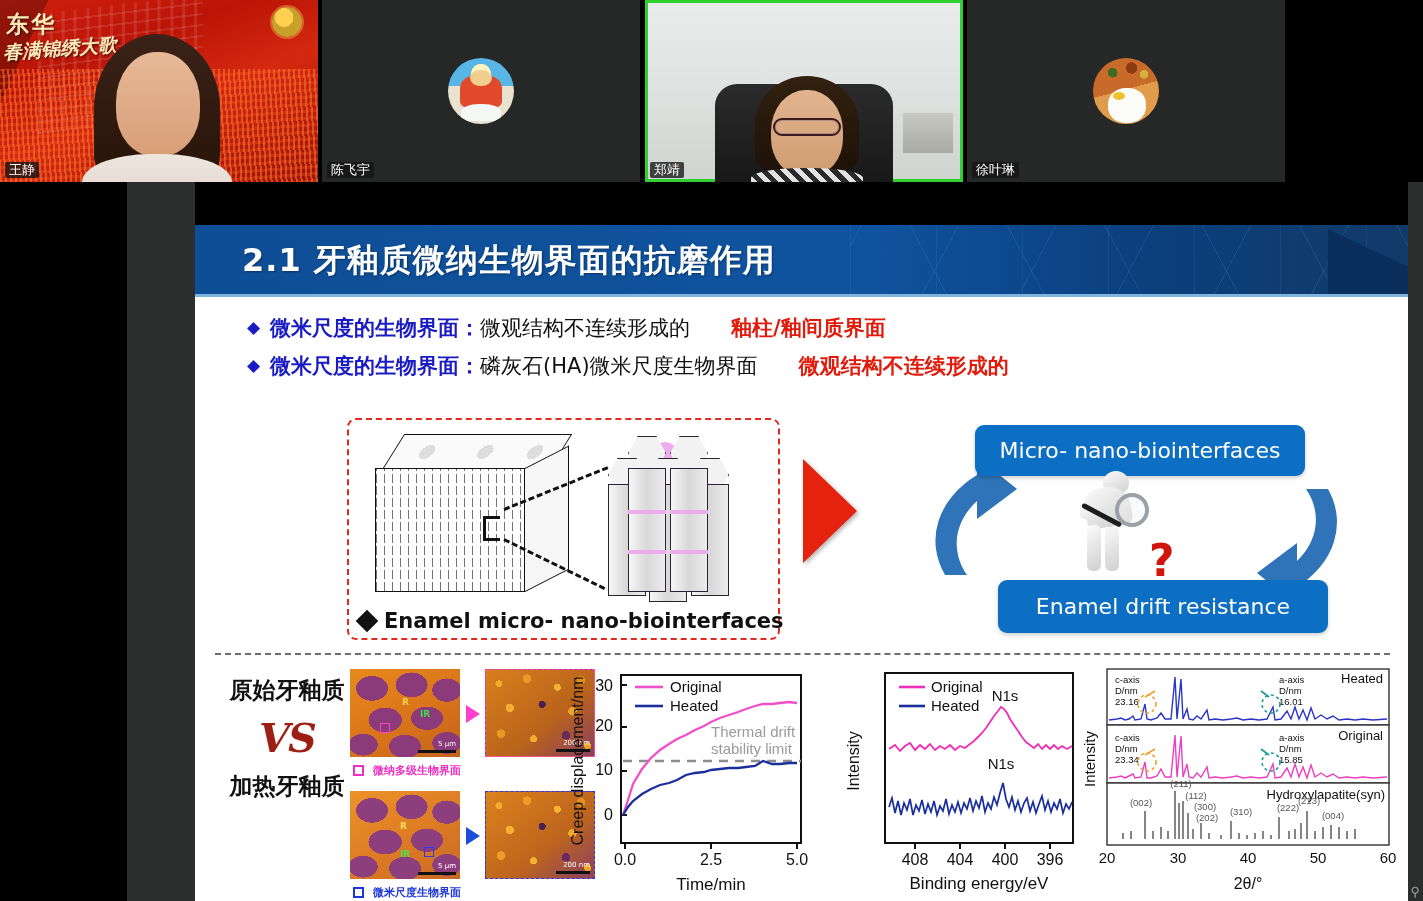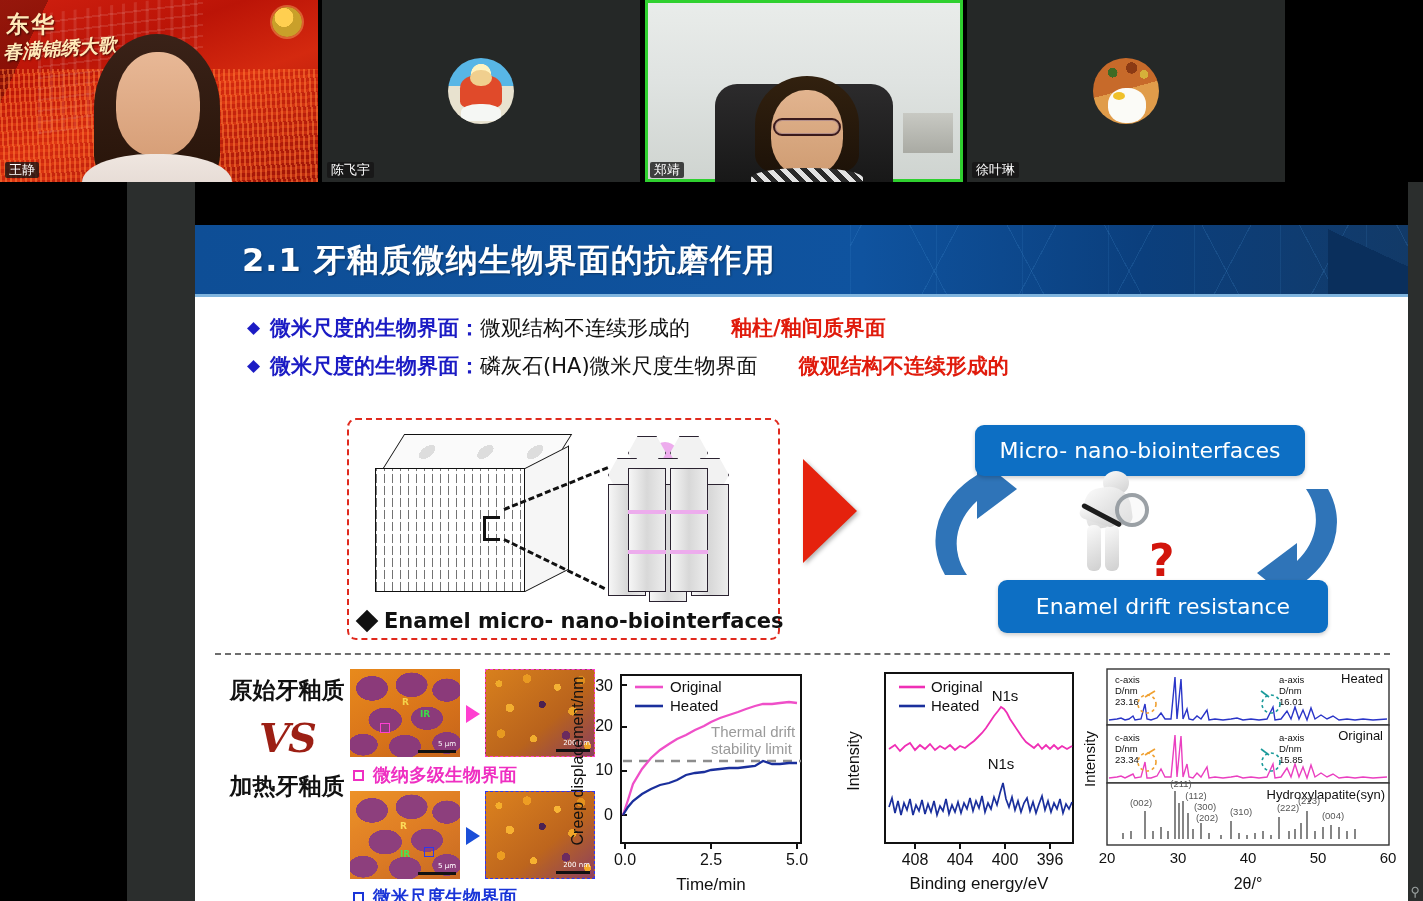--- a/index.html
+++ b/index.html
@@ -183,21 +183,21 @@
       radial-gradient(circle 5px at 44% 80%, #f1ad2e 0 70%, transparent 71%),
       radial-gradient(circle 6px at 74% 76%, #6a2a5e 0 70%, transparent 71%),
       radial-gradient(circle 5px at 94% 88%, #eda326 0 70%, transparent 71%),
       linear-gradient(140deg,#d8801d,#b9631c 60%,#8a3f5e); }
   .scalebar { position:absolute; right:4px; bottom:4px; color:#fff; font-size:7px;
       font-family:"DejaVu Sans", sans-serif; text-align:right; line-height:1.1; }
   .scalebar i { display:block; height:3px; background:#111; margin-top:1px; }
   .afm-tag { position:absolute; font-size:9px; font-weight:bold; font-family:"DejaVu Sans", sans-serif; }
 
   .cap { position:absolute; display:flex; align-items:center; gap:9px;
-      font-size:18px; font-weight:bold; font-family:"DejaVu Sans", sans-serif; white-space:nowrap; }
+      font-size:11px; font-weight:bold; font-family:"DejaVu Sans", sans-serif; white-space:nowrap; }
   .cap .sq { width:11px; height:11px; border:2.2px solid currentColor; }
 
   .chart { position:absolute; }
   .chart svg { display:block; }
 
   
   #right-panel { position:absolute; left:1408px; top:182px; width:15px; height:719px; background:#2b2e2d; }
   #left-panel  { position:absolute; left:127px; top:182px; width:68px; height:719px; background:#2b2e2d; }
   #far-left    { position:absolute; left:0; top:182px; width:127px; height:719px; background:#000; }
   #top-gap     { position:absolute; left:195px; top:182px; width:1213px; height:43px; background:#000; }

